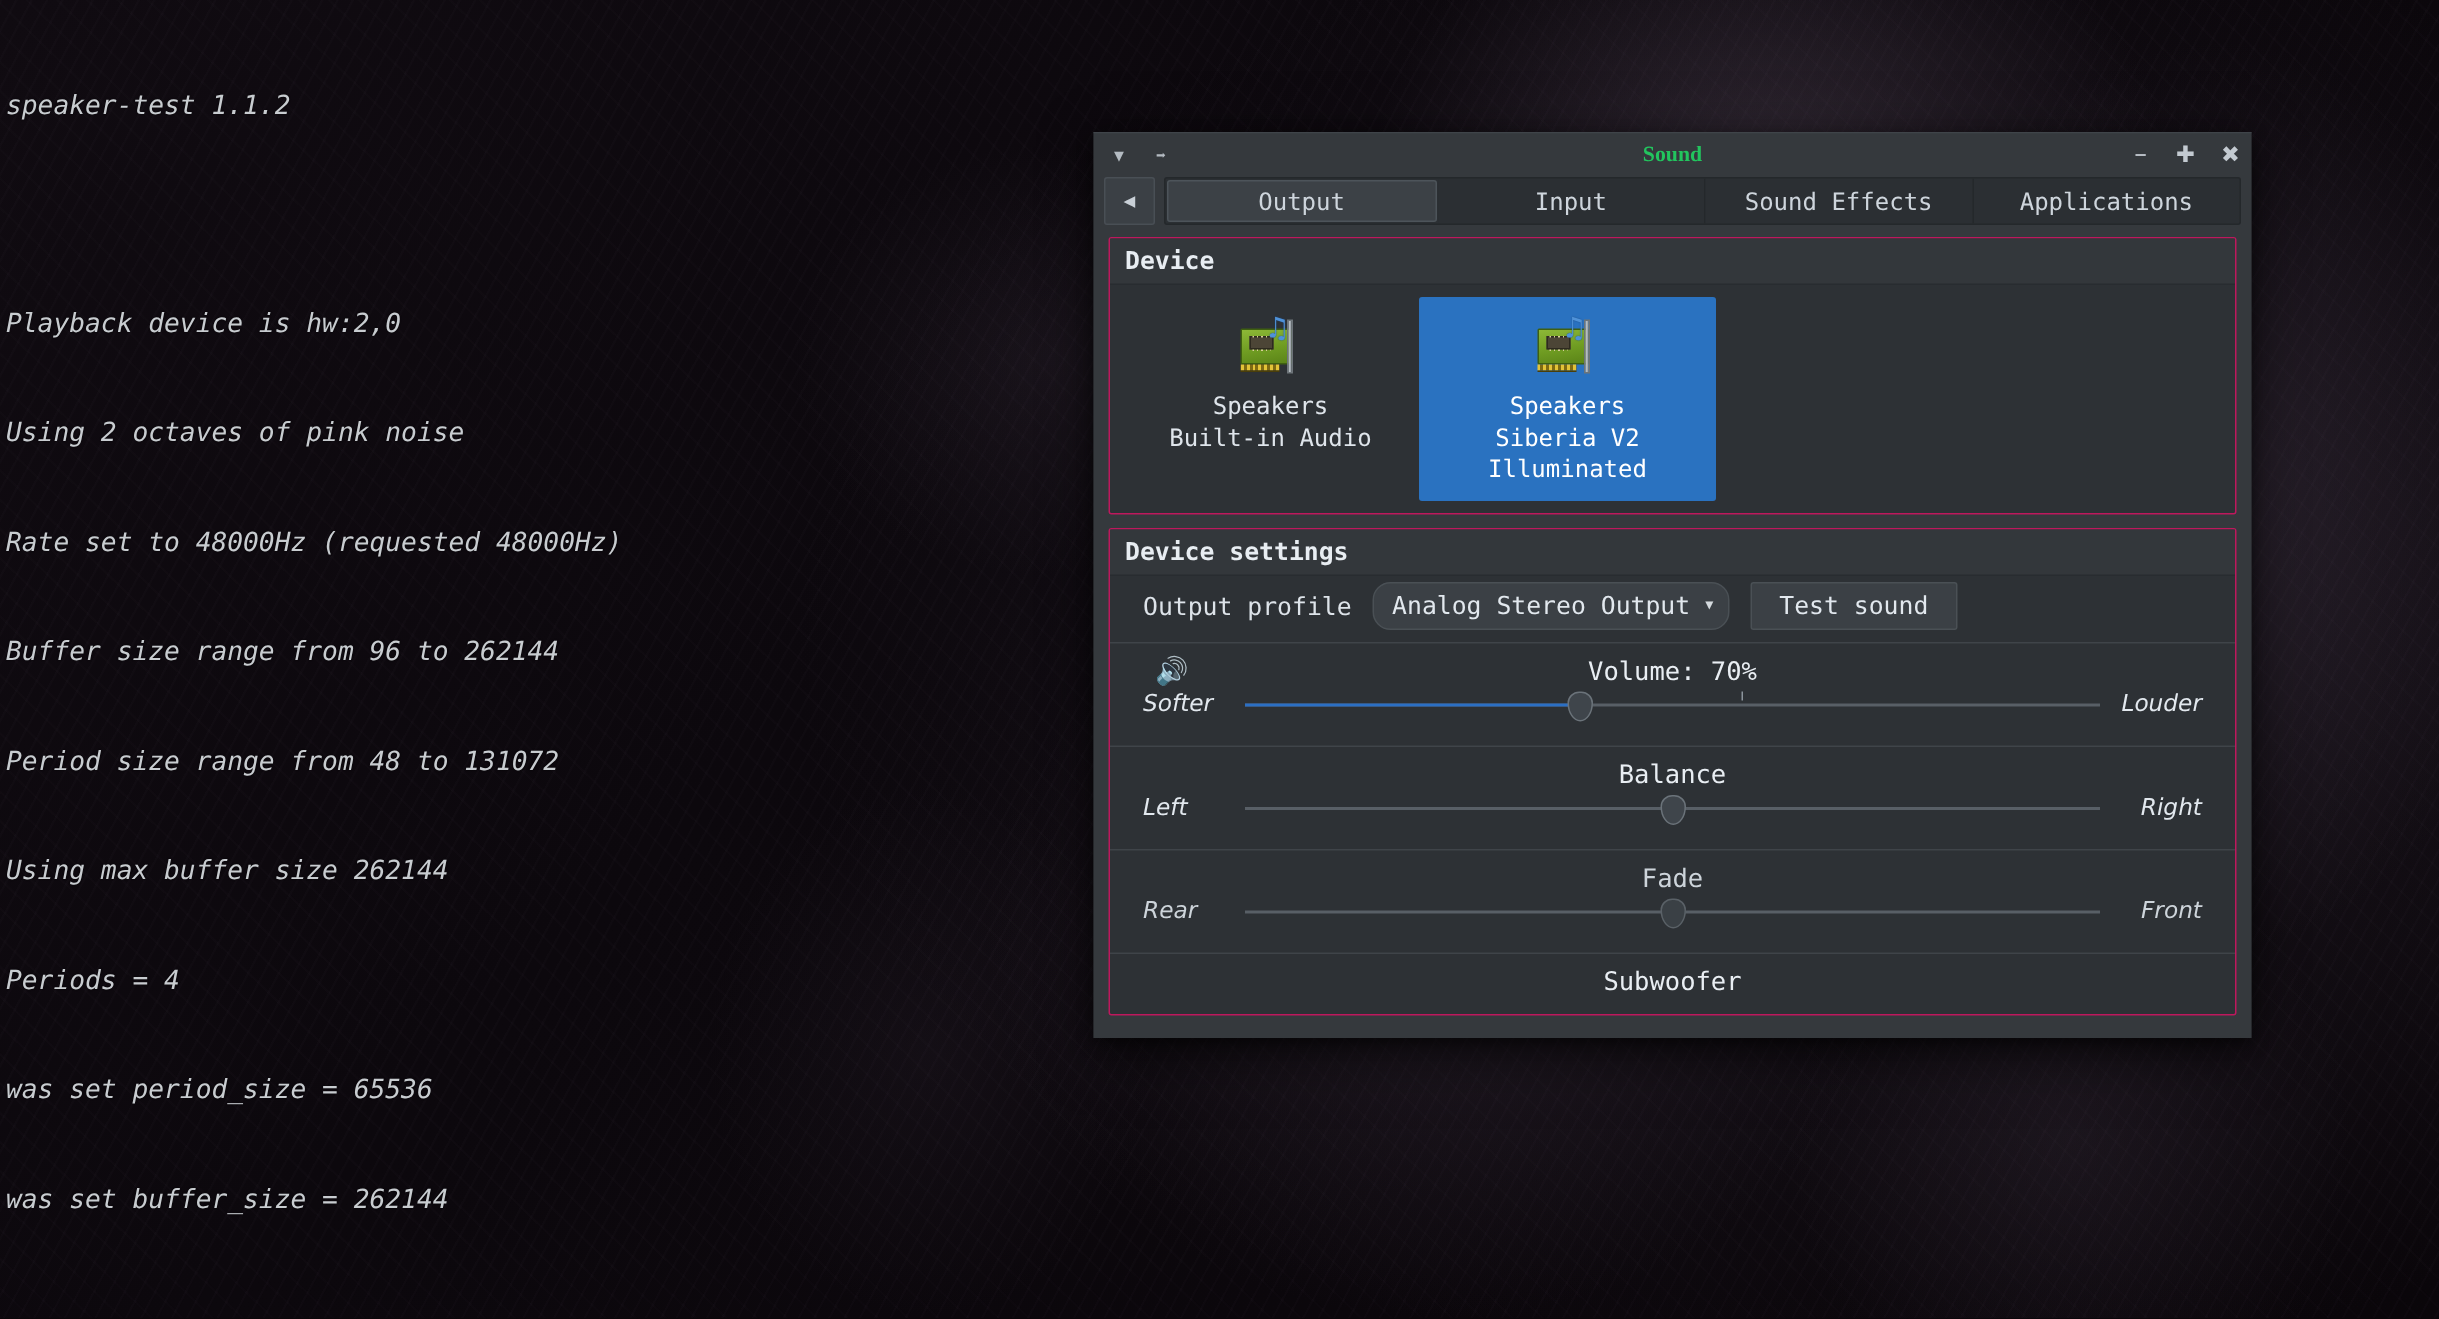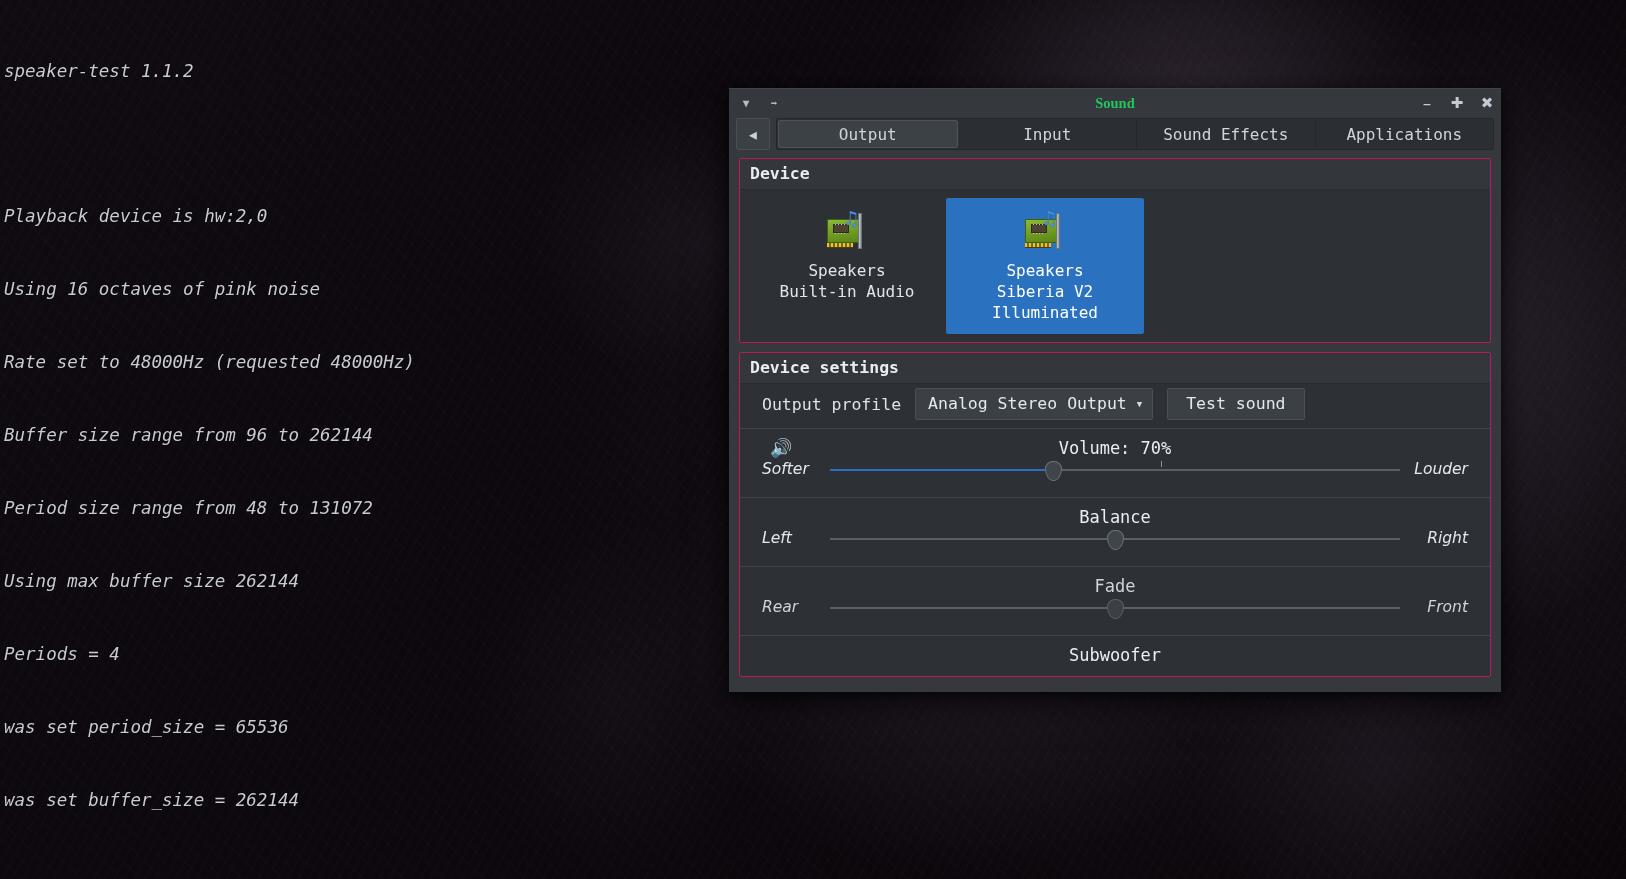--- a/index.html
+++ b/index.html
@@ -263,21 +263,21 @@
   }
   .lbl {
     font-family: "DejaVu Sans Mono", monospace;
     font-size: 16.5px;
     color: #dde3e9;
   }
   .combo {
     display: flex; align-items: center; gap: 10px;
     background: #3b4045;
     border: 1px solid #4a5055;
-    border-radius: 2px;
+    border-radius: 12px;
     padding: 5px 10px 6px 12px;
     color: #e2e8ee;
     font-size: 16.5px;
     font-family: "DejaVu Sans Mono", monospace;
   }
   .caret { font-size: 9px; color: #d4dade; }
   .btn {
     background: #3b4045;
     border: 1px solid #4a5055;
     border-radius: 2px;
@@ -361,21 +361,21 @@
 </style>
 </head>
 <body>
 
 <div id="wallpaper"></div>
 
 <div id="terminal">
   <div class="ln"><span class="t-plain">speaker-test 1.1.2</span></div>
   <div class="blank"></div>
   <div class="ln"><span class="t-plain">Playback device is hw:2,0</span></div>
-  <div class="ln"><span class="t-plain">Using 16 octaves of pink noise</span></div>
+  <div class="ln"><span class="t-plain">Using 2 octaves of pink noise</span></div>
   <div class="ln"><span class="t-plain">Rate set to 48000Hz (requested 48000Hz)</span></div>
   <div class="ln"><span class="t-plain">Buffer size range from 96 to 262144</span></div>
   <div class="ln"><span class="t-plain">Period size range from 48 to 131072</span></div>
   <div class="ln"><span class="t-plain">Using max buffer size 262144</span></div>
   <div class="ln"><span class="t-plain">Periods = 4</span></div>
   <div class="ln"><span class="t-plain">was set period_size = 65536</span></div>
   <div class="ln"><span class="t-plain">was set buffer_size = 262144</span></div>
   
   
   

